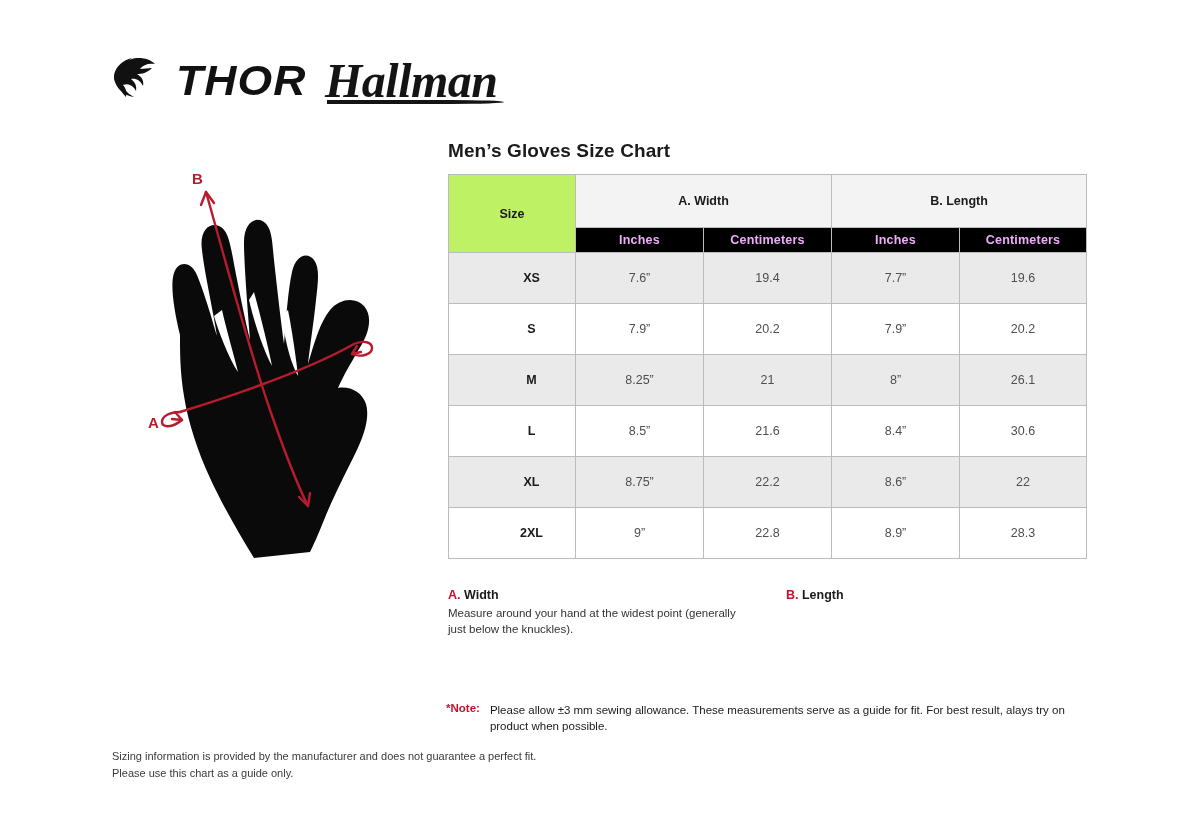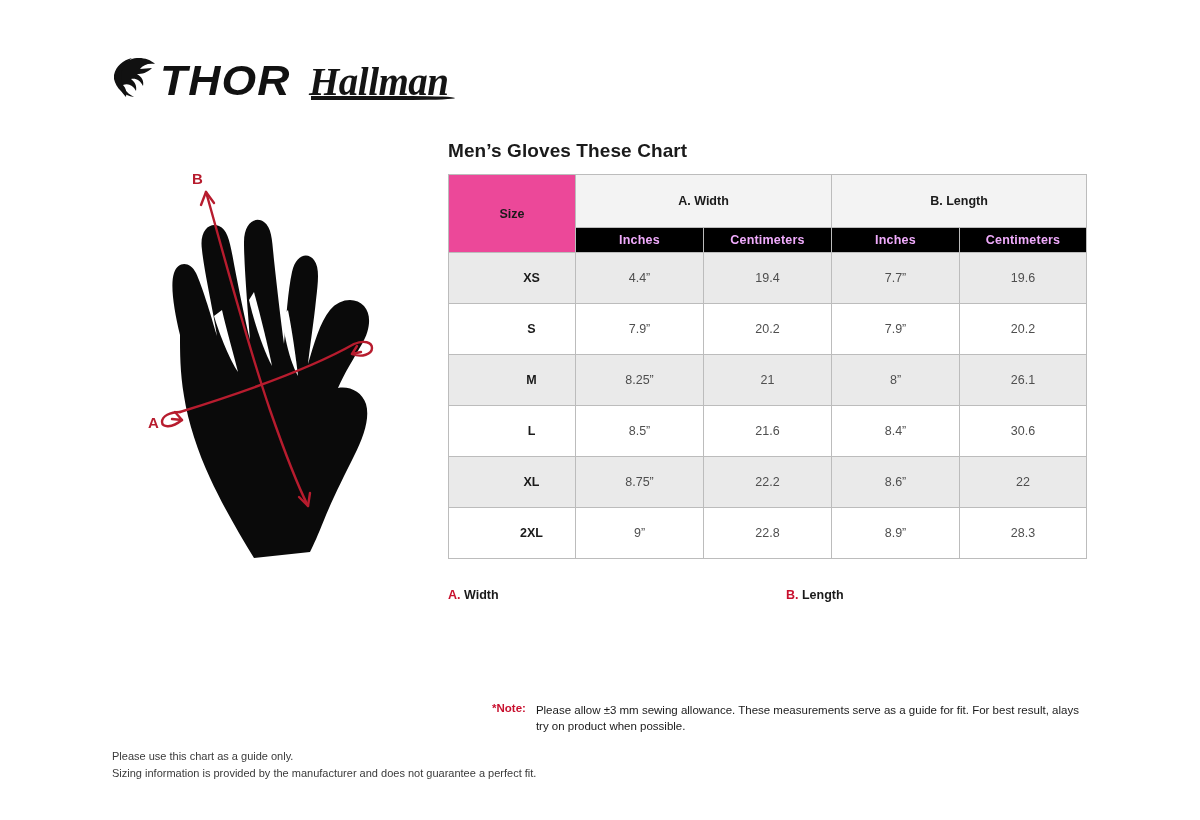--- a/index.html
+++ b/index.html
@@ -17,37 +17,37 @@
   
   #logo-bar {
     position: absolute;
     left: 112px;
     top: 52px;
     height: 58px;
     display: flex;
     align-items: center;
     gap: 26px;
   }
-  #thor-lockup { display: flex; align-items: center; gap: 4px; }
+  #thor-lockup { display: flex; align-items: center; gap: 20px; }
   .thor-wordmark {
     font-family: "Liberation Sans", sans-serif;
     font-weight: bold;
     font-style: italic;
     font-size: 42px;
     letter-spacing: 1px;
     color: #111111;
     line-height: 1;
     transform: scaleX(1.06);
     transform-origin: left center;
   }
   .hallman-wordmark {
     font-family: "Liberation Serif", serif;
     font-weight: bold;
     font-style: italic;
-    font-size: 39px;
+    font-size: 48px;
     color: #141414;
     line-height: 1;
     position: relative;
     letter-spacing: -0.5px;
   }
   .hallman-wordmark::after {
     content: "";
     position: absolute;
     left: 2px; right: -6px; bottom: 1px;
     height: 4px;
@@ -89,21 +89,21 @@
     width: 638px;
     border-collapse: collapse;
     table-layout: fixed;
   }
   #size-table td, #size-table th {
     border: 1px solid #bcbcbc;
     text-align: center;
     font-size: 12.5px;
   }
   th.size-head {
-    background: #ec4899;
+    background: #bef264;
     font-weight: bold;
     font-size: 13px;
     color: #1a1a1a;
     height: 78px;
   }
   th.group-head {
     background: #f3f3f3;
     font-weight: bold;
     font-size: 13.5px;
     color: #1a1a1a;
@@ -167,21 +167,20 @@
     width: 640px;
     display: flex;
     gap: 10px;
   }
   #note-label {
     color: #c8102e;
     font-weight: bold;
     font-size: 11.5px;
     white-space: nowrap;
     padding-top: 0px;
-    margin-left: 46px;
   }
   #note-text {
     font-size: 11.5px;
     font-weight: normal;
     line-height: 1.42;
     color: #1a1a1a;
   }
 
   #footer-note {
     position: absolute;
@@ -259,21 +258,21 @@
       <path d="M64,260 L54,259 M64,260 L57,252"></path>
       <path d="M236,184 C246,180 254,182 254,188 C254,194 244,198 234,194"></path>
       <path d="M234,194 L243,192 M234,194 L239,186"></path>
     </g>
 
     <text class="glove-label" x="74" y="24">B</text>
     <text class="glove-label" x="30" y="268">A</text>
   </svg>
 </div>
 
-<div id="chart-title">Men’s Gloves These Chart</div>
+<div id="chart-title">Men’s Gloves Size Chart</div>
 
 <table id="size-table">
   <colgroup>
     <col style="width:127px">
       <col style="width:128px">
       <col style="width:128px">
     <col style="width:128px">
       <col style="width:127px">
   </colgroup>
   <thead>
@@ -285,21 +284,21 @@
     <tr>
       <th class="unit-head">Inches</th>
       <th class="unit-head">Centimeters</th>
       <th class="unit-head">Inches</th>
       <th class="unit-head">Centimeters</th>
     </tr>
   </thead>
   <tbody>
     <tr class="shaded">
       <td class="size-cell">XS</td>
-      <td class="val-cell">4.4”</td>
+      <td class="val-cell">7.6”</td>
       <td class="val-cell">19.4</td>
       <td class="val-cell">7.7”</td>
       <td class="val-cell">19.6</td>
     </tr>
     <tr class="plain">
       <td class="size-cell">S</td>
       <td class="val-cell">7.9”</td>
       <td class="val-cell">20.2</td>
       <td class="val-cell">7.9”</td>
       <td class="val-cell">20.2</td>
@@ -335,31 +334,32 @@
   </tbody>
 </table>
 
 <div id="measure-section">
   <div class="measure-cols">
     <div class="measure-col">
       <div class="measure-sub">
         <span class="marker">A.</span>
         <span>Width</span>
       </div>
+      <div class="measure-body">Measure around your hand at the widest point (generally just below the knuckles).</div>
     </div>
     <div class="measure-col">
       <div class="measure-sub">
         <span class="marker">B.</span>
         <span>Length</span>
       </div>
     </div>
   </div>
 </div>
 
 <div id="note-row">
   <div id="note-label">*Note:</div>
   <div id="note-text">Please allow ±3 mm sewing allowance. These measurements serve as a guide for fit. For best result, alays try on product when possible.</div>
 </div>
 
 <div id="footer-note">
+  <div>Sizing information is provided by the manufacturer and does not guarantee a perfect fit.</div>
   <div>Please use this chart as a guide only.</div>
-  <div>Sizing information is provided by the manufacturer and does not guarantee a perfect fit.</div>
 </div>
 
 </body></html>

